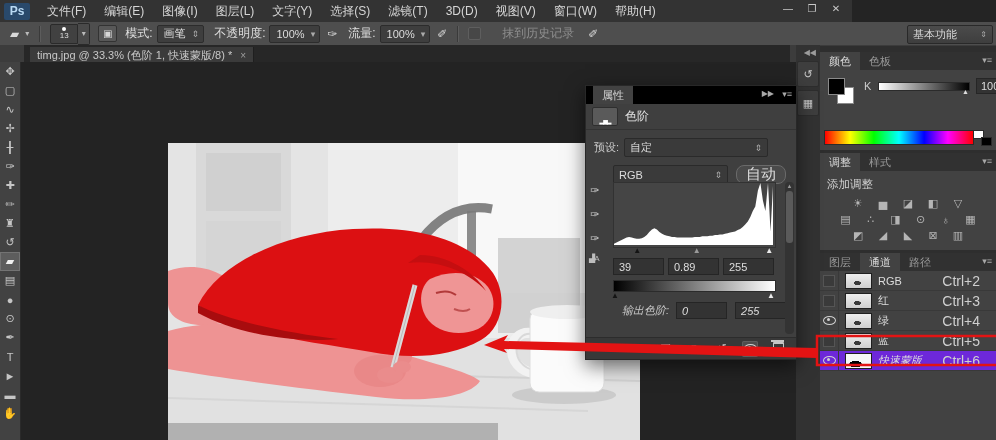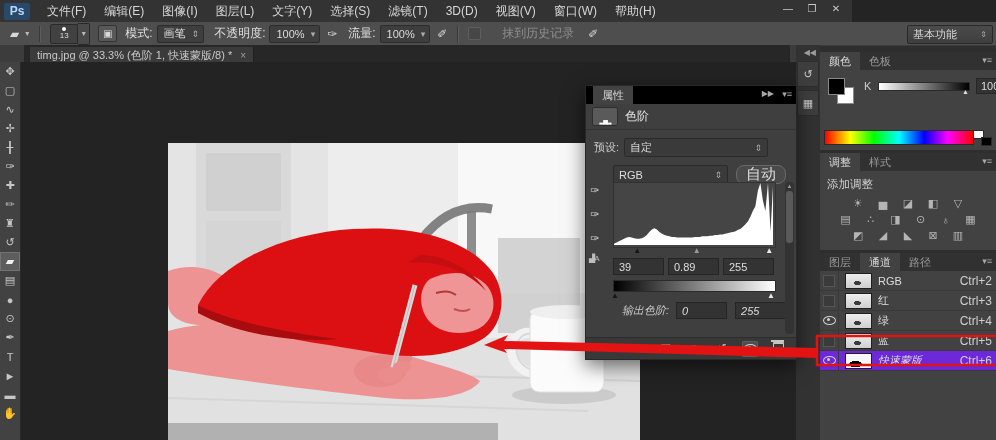--- a/index.html
+++ b/index.html
@@ -77,21 +77,21 @@
   .chrow.sel{background:#6d28d9;}
   .eyebox{width:18px;display:flex;align-items:center;justify-content:center;border-right:1px solid #393939;height:19px;}
   .eye{width:11px;height:7px;border:1px solid #d2d2d2;border-radius:50%;position:relative;}
   .eye::after{content:"";position:absolute;left:3px;top:1px;width:3px;height:3px;border-radius:50%;background:#d2d2d2;}
   .cbempty{width:10px;height:10px;background:#3a3a3a;border:1px solid #555;}
   .thumb{width:25px;height:14px;margin:0 6px;border:1px solid #1f1f1f;
          background:radial-gradient(ellipse 9px 5px at 45% 65%, #3a3a3a 40%, rgba(0,0,0,0) 41%),linear-gradient(#ededed,#cfcfcf);}
   .thumb.qm{background:radial-gradient(ellipse 11px 6px at 38% 72%, #000 55%, rgba(0,0,0,0) 56%),#f7f7f7;}
   .chname{font-size:11px;color:#ddd;flex:1;}
   .chname.it{font-style:italic;}
-  .chkey{font-size:12px;color:#cfcfcf;padding-right:4px;}
+  .chkey{font-size:14px;color:#cfcfcf;padding-right:16px;}
   
   .props{position:absolute;left:585px;top:85px;width:210px;height:273px;background:#3f3f3f;border:1px solid #282828;
          box-shadow:0 6px 18px rgba(0,0,0,.55);z-index:20;}
   .props .ptabs{background:#000000;padding-left:7px;}
   .levhead{height:25px;display:flex;align-items:center;border-bottom:1px solid #333;}
   .levico{width:24px;height:16px;background:#5a5a5a;border:1px solid #2e2e2e;border-radius:2px;margin:0 7px 0 6px;
           color:#fff;font-size:6px;display:flex;align-items:flex-end;justify-content:center;letter-spacing:-1px;padding-bottom:1px;}
   .levtitle{font-size:12px;color:#e2e2e2;}
   .prow{display:flex;align-items:center;margin:8px 0 0 8px;}
   .plabel{font-size:11px;color:#c9c9c9;margin-right:5px;}

